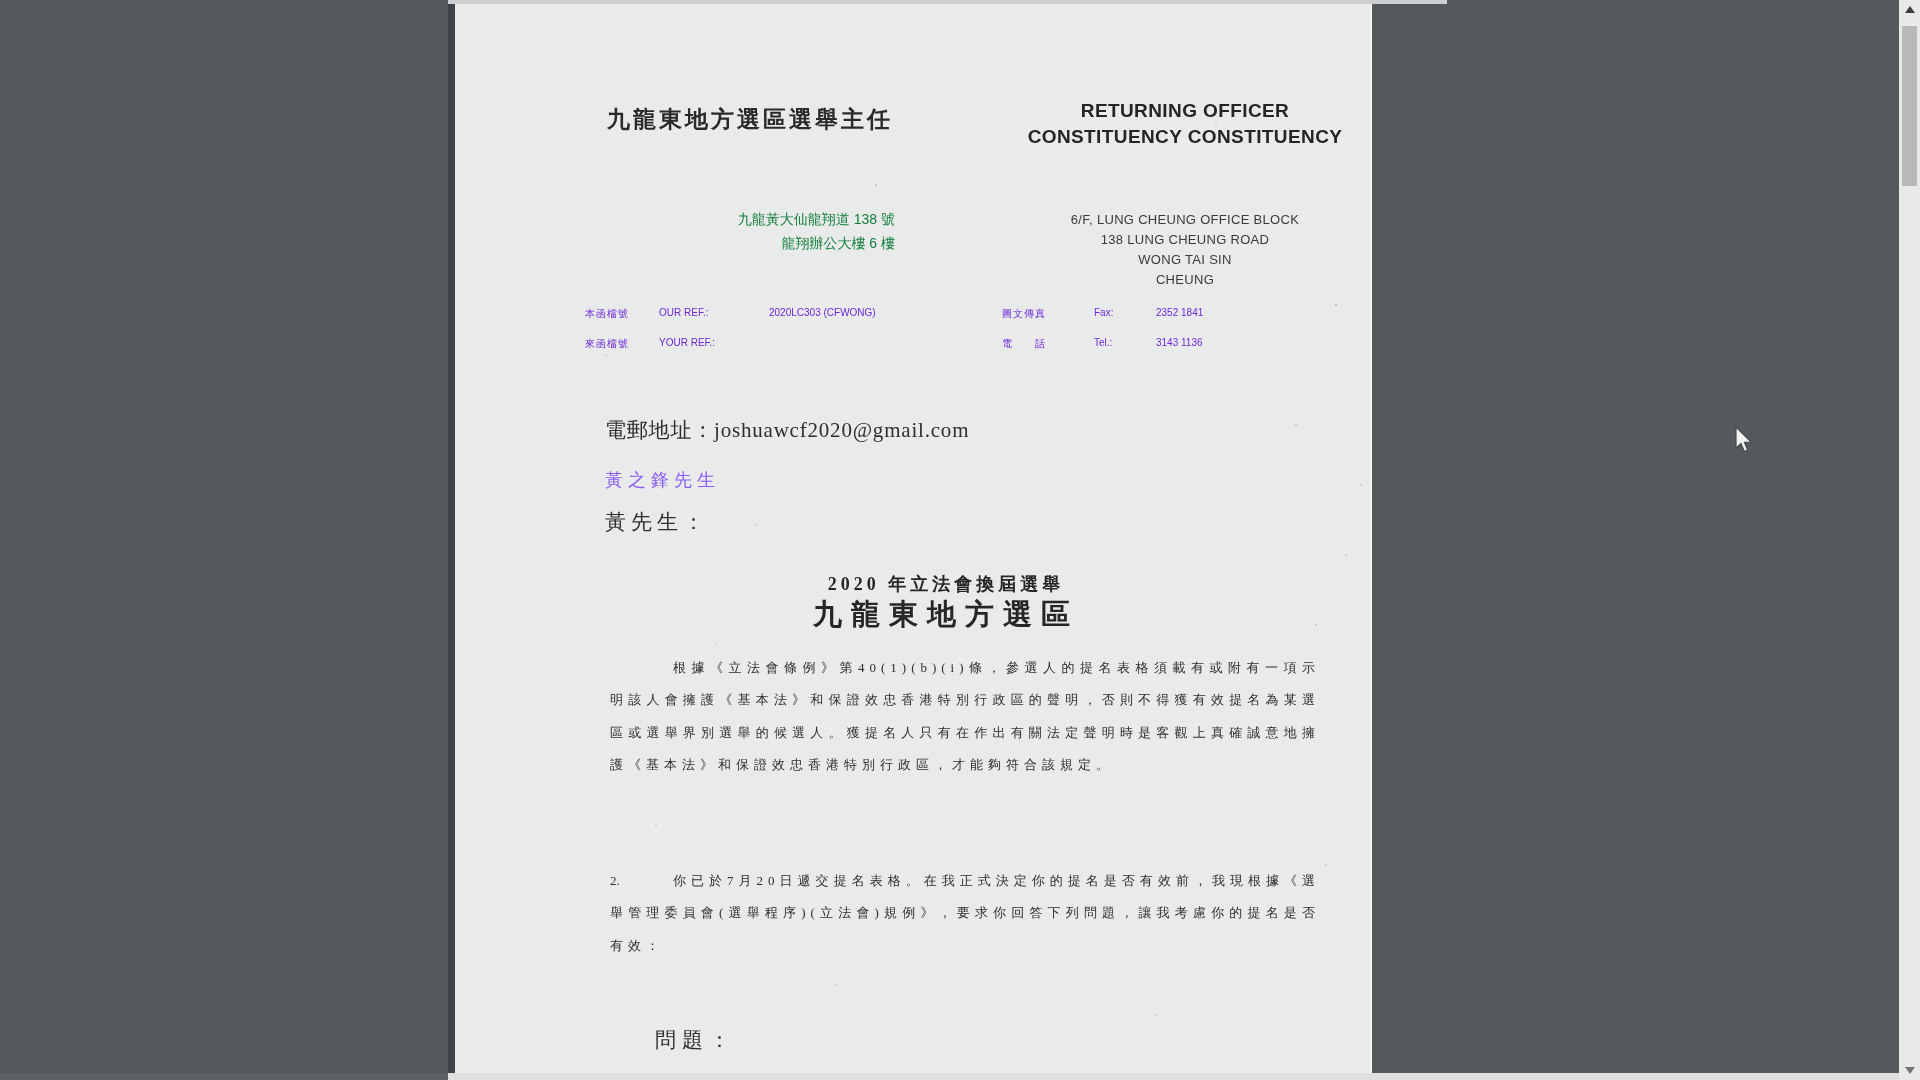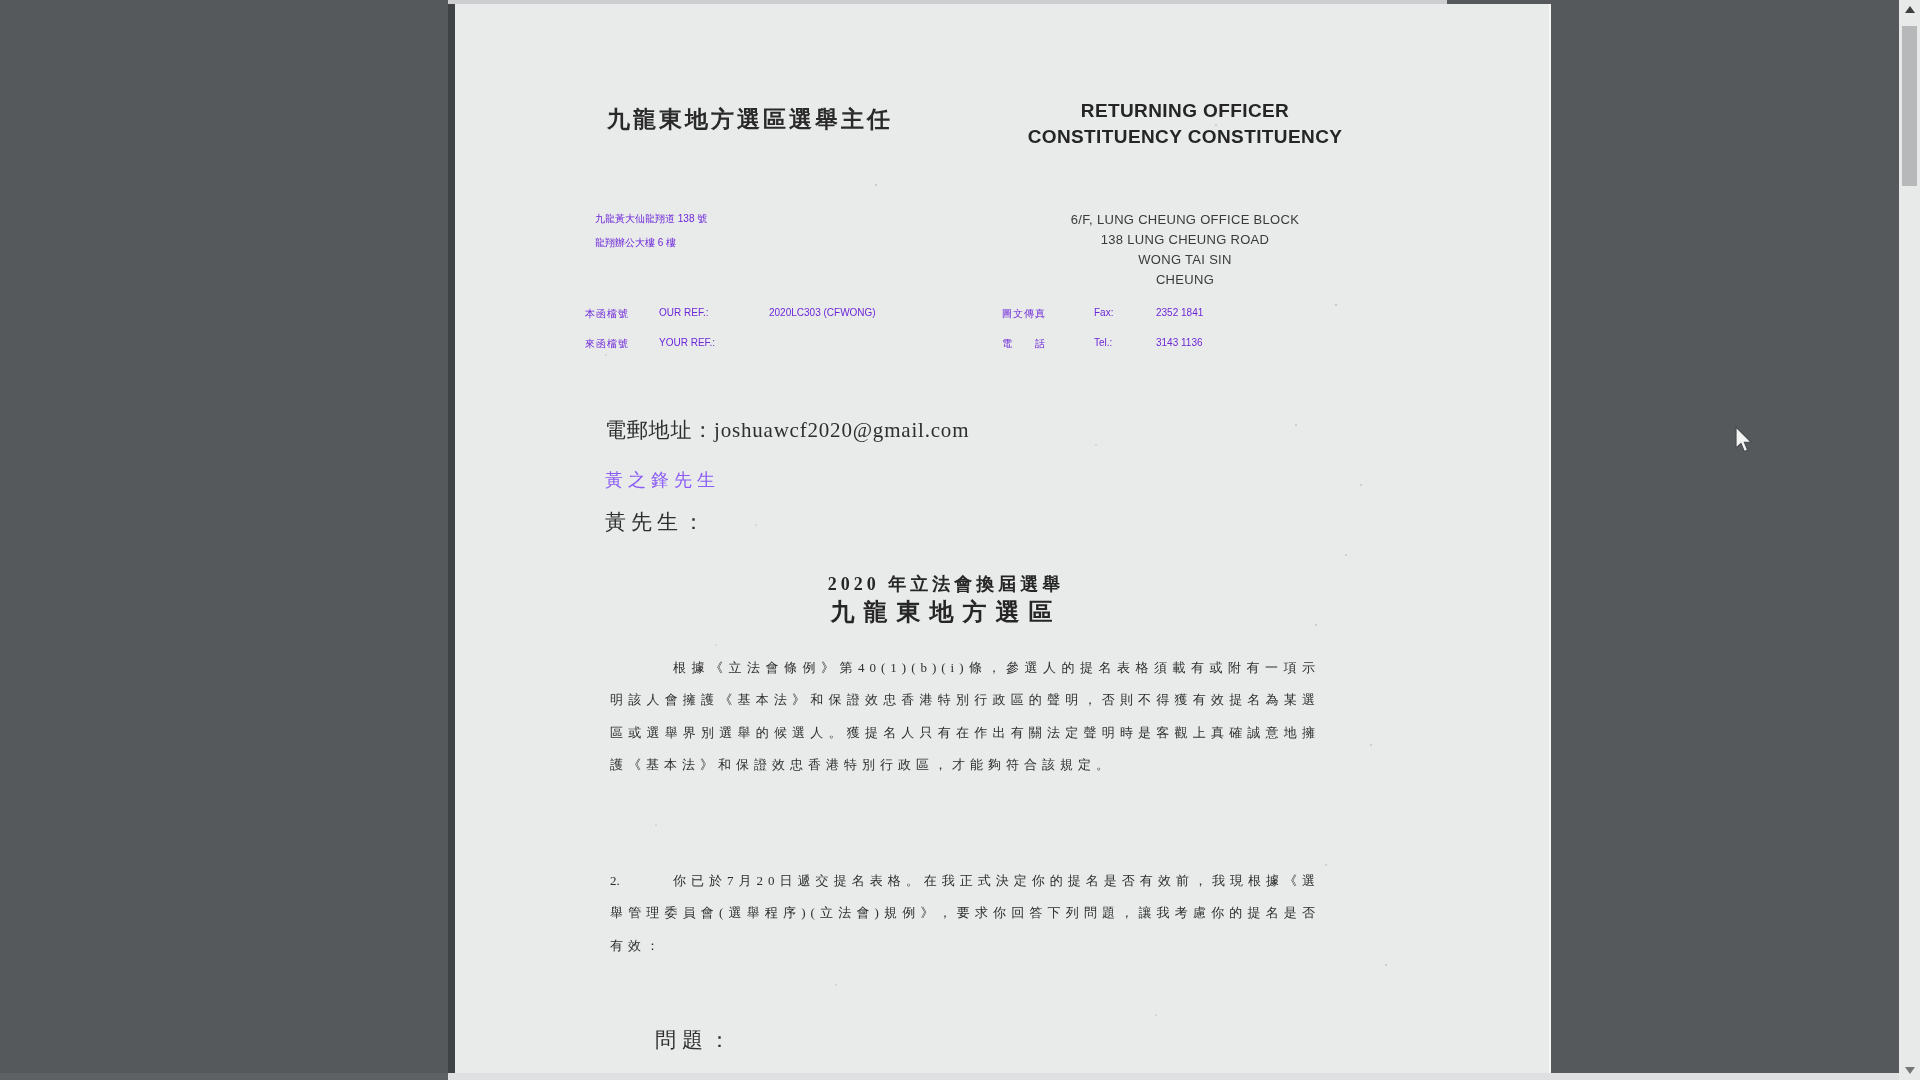--- a/index.html
+++ b/index.html
@@ -10,21 +10,21 @@
     position: relative;
   }
   .screen { position: absolute; inset: 0; }
 
   
   .page-top-edge {
     position: absolute; left: 448px; top: 0; width: 999px; height: 4px;
     background: #cdcecf;
   }
   .page {
-    position: absolute; left: 448px; top: 4px; width: 1103px; height: 1069px;
+    position: absolute; left: 448px; top: 4px; width: 924px; height: 1069px;
     background: #e9eaea;
     border-left: 7px solid #3f4346;
     border-right: 2px solid #f6f6f6;
     overflow: hidden;
   }
   .page-inner { position: absolute; inset: 0; }
 
   
   .noise {
     position: absolute; left: 0; top: 0; width: 2px; height: 2px;
@@ -50,21 +50,21 @@
     text-align: center; font-size: 23px; font-weight: bold;
     letter-spacing: 3px; color: #2a2a2a;
   }
   .hdr-title-en {
     position: absolute; left: 530px; top: 94px; width: 400px;
     text-align: center; font-size: 19px; font-weight: bold;
     line-height: 26px; color: #252525; letter-spacing: .4px;
   }
   .addr-zh {
     position: absolute; left: 140px; top: 203px; width: 300px;
-    text-align: left; font-size: 10px; line-height: 24px; color: #6d28d9;
+    text-align: right; font-size: 14px; line-height: 24px; color: #15803d;
   }
   .addr-en {
     position: absolute; left: 555px; top: 206px; width: 350px;
     text-align: center; font-size: 13px; line-height: 20px; color: #3a3a3a;
     letter-spacing: .3px;
   }
 
   
   .ref-row { position: absolute; font-size: 10px; color: #6d28d9; white-space: nowrap; }
   .r1 { top: 303px; }
@@ -87,21 +87,21 @@
   }
   .salutation {
     position: absolute; left: 150px; top: 504px;
     font-size: 21px; letter-spacing: 5px; color: #2e2e2e;
   }
   .subject {
     position: absolute; left: 138px; top: 565px; width: 706px;
     text-align: center; font-weight: bold; color: #262626;
   }
   .subject .s1 { font-size: 18px; letter-spacing: 4px; line-height: 30px; }
-  .subject .s2 { font-size: 24px; letter-spacing: 9px; line-height: 30px; font-family: Liberation Mono, monospace; }
+  .subject .s2 { font-size: 29px; letter-spacing: 9px; line-height: 30px; }
 
   .body-para {
     position: absolute; left: 138px; width: 710px;
     font-size: 13px; line-height: 32.4px; letter-spacing: 5px;
     color: #2e2e2e;
     text-align: justify; text-align-last: left;
     text-indent: 63px;
     margin-left: 17px;
   }
   .p1 { top: 648px; }

